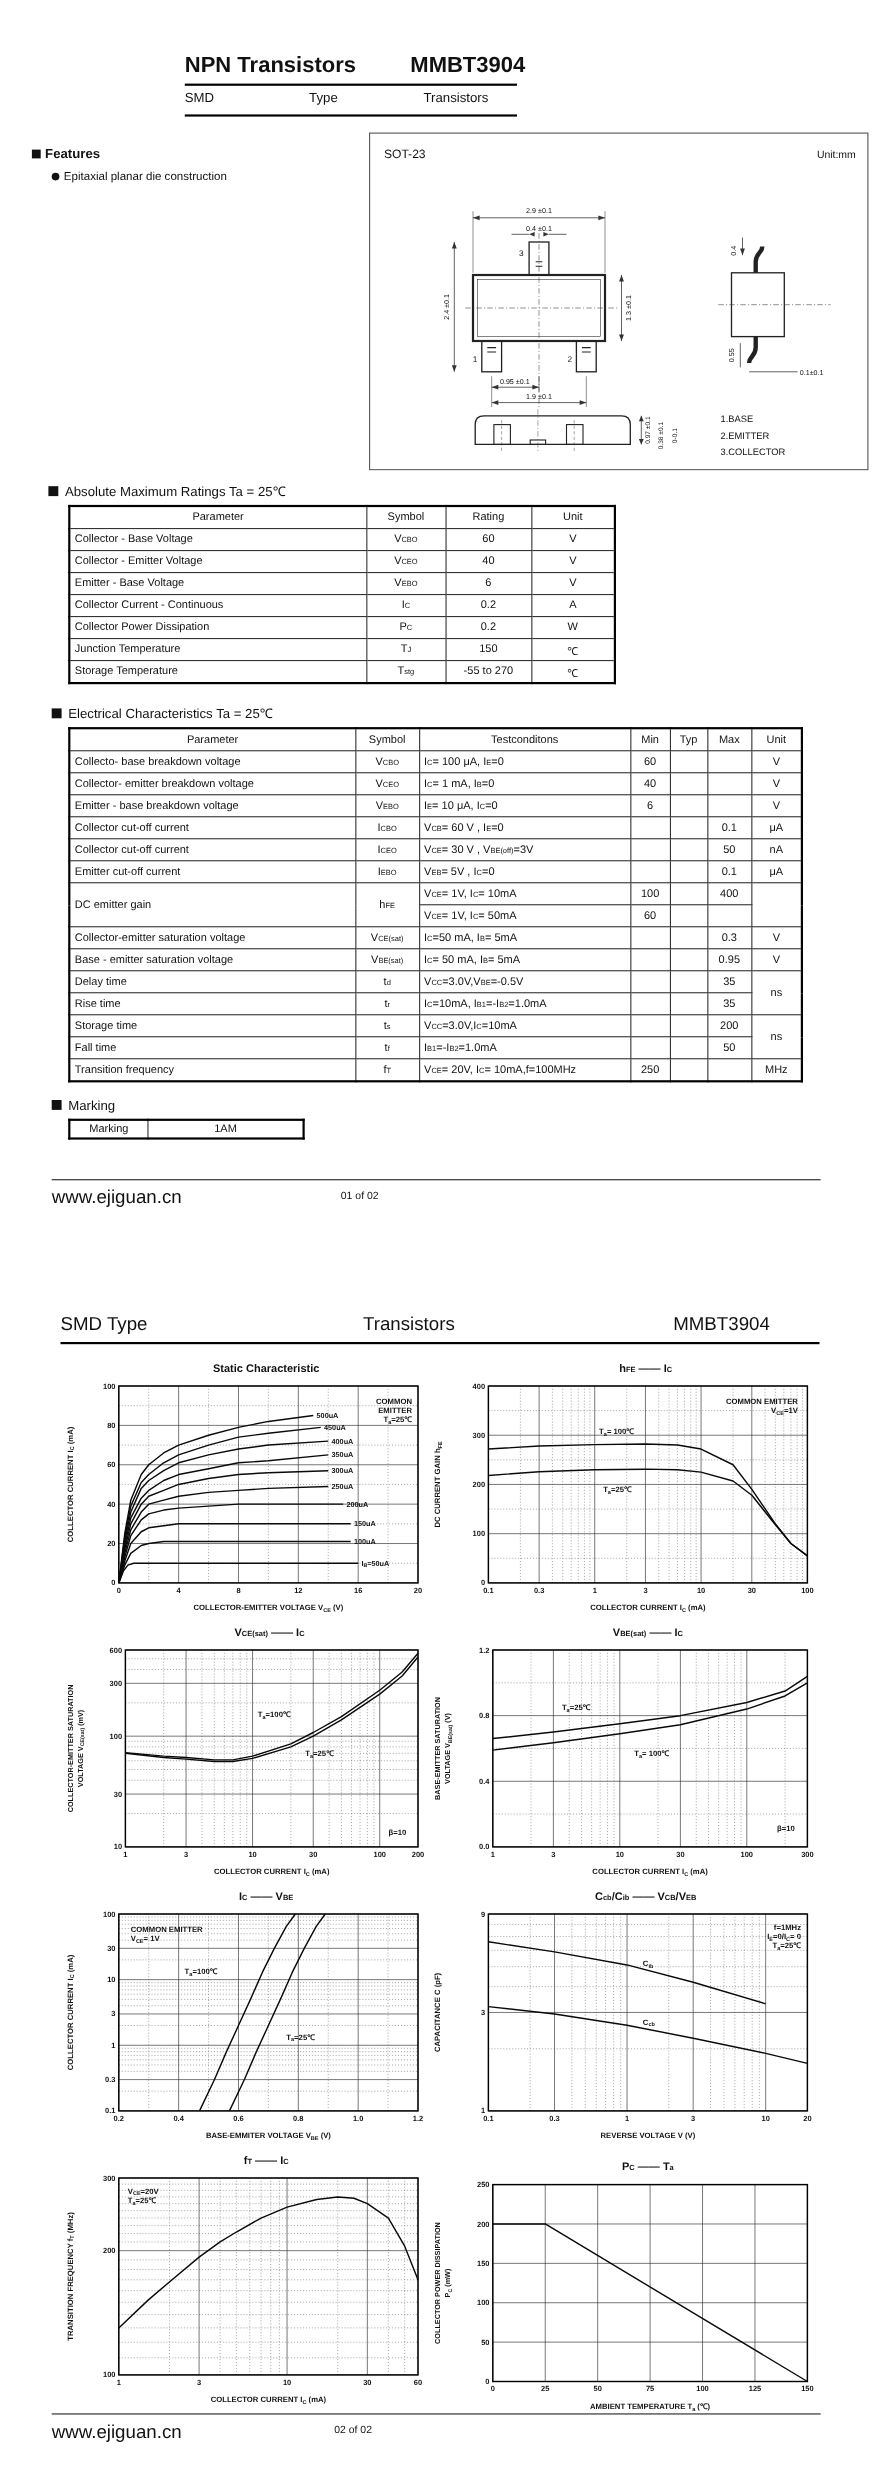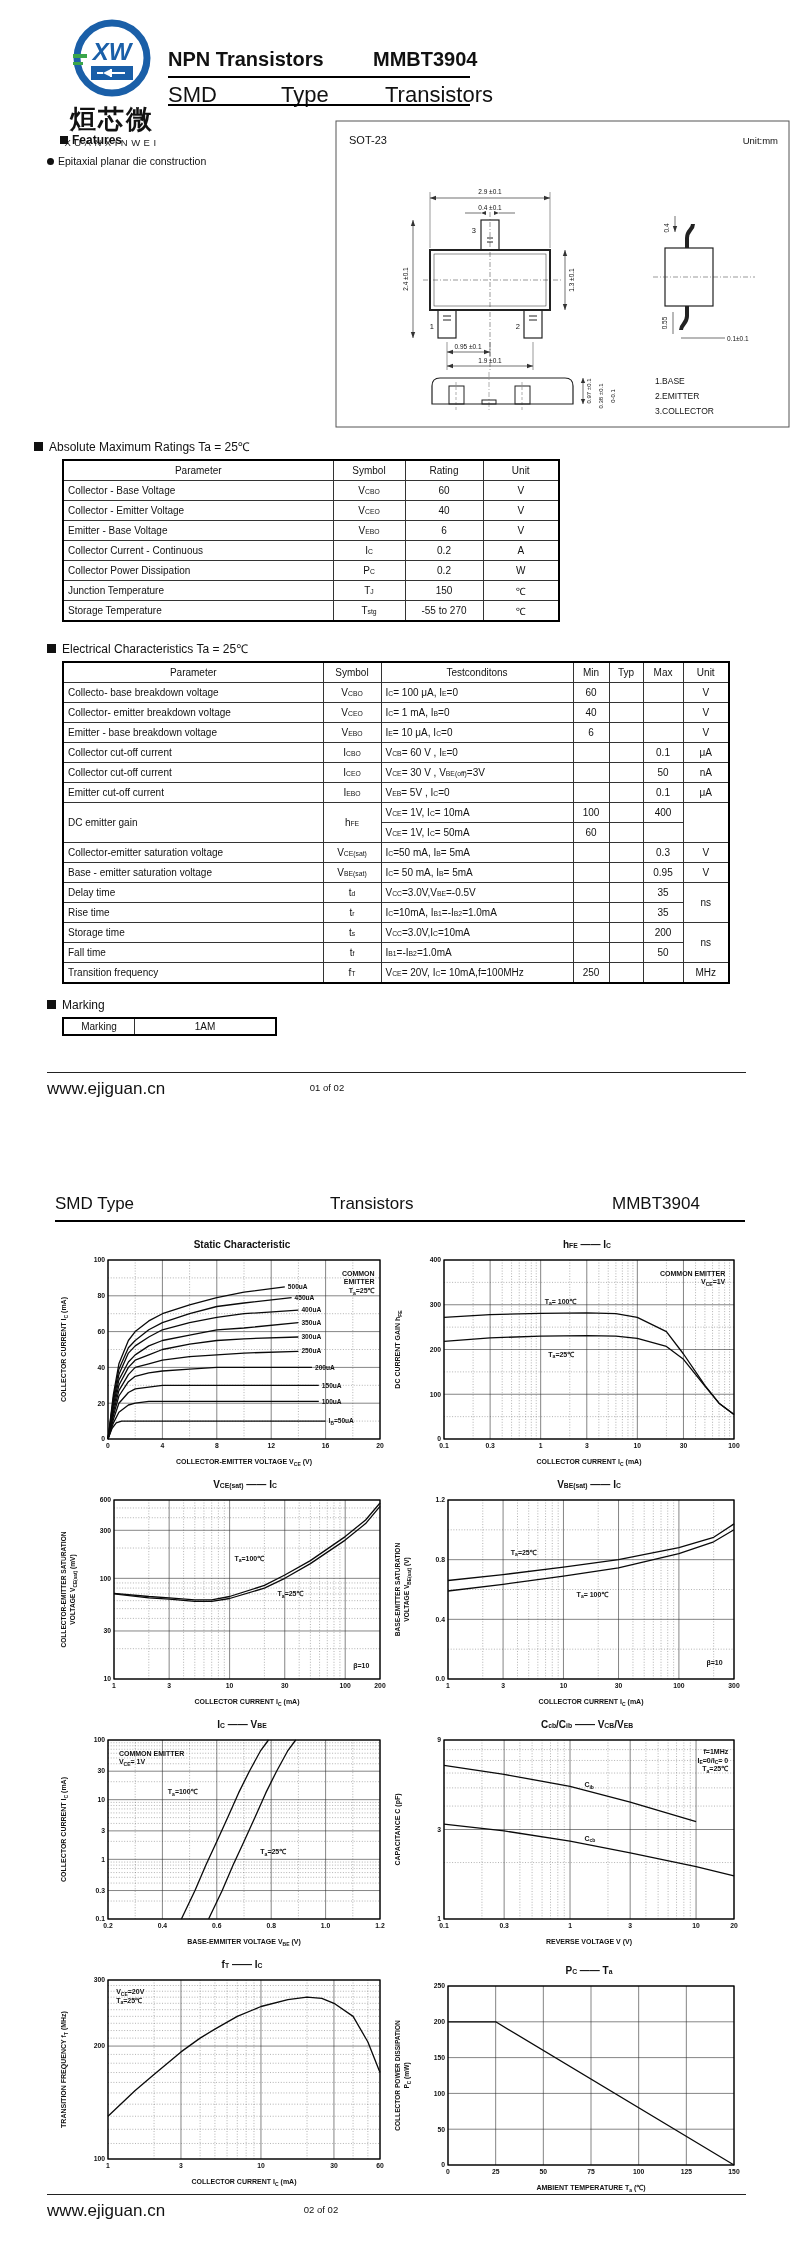--- a/index.html
+++ b/index.html
@@ -6,21 +6,21 @@
   body{font-family:"Liberation Sans",sans-serif;color:#111;}
   .doc{width:793px;margin:0 auto;background:#fff;}
   .sheet{position:relative;width:793px;height:1122px;background:#fff;overflow:hidden;}
   .abs{position:absolute;}
   sub{font-size:68%;vertical-align:-6%;line-height:0;}
 
   
   .logo-zh{font-size:26px;font-weight:700;letter-spacing:2px;}
   .logo-en{font-size:9.5px;letter-spacing:3.5px;color:#222;}
   .t-main{font-size:20px;font-weight:700;}
-  .t-sub{font-size:22px;}
+  .t-sub{font-size:12px;}
   .rule2{border-top:2px solid #000;}
   .feat-head{font-size:12px;font-weight:700;}
   .feat-item{font-size:10.5px;}
   .sq{display:inline-block;width:8px;height:8px;background:#111;margin-right:4px;}
   .dot{display:inline-block;width:7px;height:7px;background:#111;border-radius:50%;margin-right:4px;}
   .sec-head{font-size:12px;font-weight:400;}
   .sec-head .sq{width:9px;height:9px;margin-right:6px;}
 
   table.ds{border-collapse:collapse;table-layout:fixed;}
   table.ds td,table.ds th{border:1px solid #333;font-size:10px;font-weight:400;
@@ -40,45 +40,30 @@
   .chart-title{font-size:10px;font-weight:700;text-align:center;height:15px;line-height:14px;}
   svg text{font-family:"Liberation Sans",sans-serif;}
 </style>
 </head>
 <body>
 
 <div class="doc">
 
   <div class="sheet">
 
-    <div class="abs" style="left:52px;top:18px;width:120px;text-align:center;">
-      <svg width="86" height="80" viewBox="0 0 86 80">
-        <circle cx="43" cy="40" r="35" fill="none" stroke="#1a5fa8" stroke-width="7"></circle>
-        <rect x="4" y="36" width="14" height="4" fill="#3aa54a"></rect>
-        <rect x="4" y="44" width="10" height="3" fill="#3aa54a"></rect>
-        <text x="43" y="42" text-anchor="middle" font-size="24" font-style="italic" font-weight="700" fill="#1a5fa8">XW</text>
-        <rect x="22" y="48" width="42" height="14" fill="#1a5fa8"></rect>
-        <path d="M34 55 l8 -4 v8 z" fill="#fff"></path>
-          <line x1="42" y1="51" x2="42" y2="59" stroke="#fff" stroke-width="2"></line>
-          <line x1="28" y1="55" x2="34" y2="55" stroke="#fff" stroke-width="2"></line>
-          <line x1="42" y1="55" x2="56" y2="55" stroke="#fff" stroke-width="2"></line>
-      </svg>
-      <div class="logo-zh">烜芯微</div>
-      <div class="logo-en">XUANXINWEI</div>
-    </div>
 
     <div class="abs t-main" style="left:168px;top:48px;">NPN Transistors</div>
     <div class="abs t-main" style="left:373px;top:48px;">MMBT3904</div>
     <div class="abs rule2" style="left:168px;top:76px;width:302px;"></div>
     <div class="abs t-sub" style="left:168px;top:82px;">SMD</div>
     <div class="abs t-sub" style="left:281px;top:82px;">Type</div>
     <div class="abs t-sub" style="left:385px;top:82px;">Transistors</div>
     <div class="abs rule2" style="left:168px;top:104px;width:302px;"></div>
 
-    <div class="abs feat-head" style="left:60px;top:133px;"><span class="sq"></span><span>Features</span></div>
+    <div class="abs feat-head" style="left:29px;top:133px;"><span class="sq"></span><span>Features</span></div>
     <div class="abs feat-item" style="left:47px;top:155px;"><span class="dot"></span><span>Epitaxial planar die construction</span></div>
 
     <svg class="abs" style="left:335px;top:120px;" width="455" height="308" viewBox="0 0 455 308">
       <rect x="1" y="1" width="453" height="306" fill="none" stroke="#555" stroke-width="1"></rect>
       <text x="14" y="24" font-size="11" fill="#111">SOT-23</text>
       <text x="443" y="24" font-size="9.5" text-anchor="end" fill="#111">Unit:mm</text>
 
       <rect x="95" y="130" width="120" height="60" fill="none" stroke="#222" stroke-width="2"></rect>
       <rect x="99" y="134" width="112" height="52" fill="none" stroke="#222" stroke-width="0.5"></rect>
       <rect x="146" y="100" width="18" height="30" fill="none" stroke="#222" stroke-width="1.2"></rect>
@@ -157,21 +142,21 @@
         <path d="M248 284 l-2.2 -5 h4.4 z" fill="#333"></path>
       <text x="256" y="271" font-size="6" text-anchor="middle" fill="#111" transform="rotate(-90 256 271)">0.97 ±0.1</text>
       <text x="268" y="276" font-size="6" text-anchor="middle" fill="#111" transform="rotate(-90 268 276)">0.38 ±0.1</text>
       <text x="280" y="276" font-size="6" text-anchor="middle" fill="#111" transform="rotate(-90 280 276)">0-0.1</text>
 
       <text x="320" y="264" font-size="8.5" fill="#111">1.BASE</text>
       <text x="320" y="279" font-size="8.5" fill="#111">2.EMITTER</text>
       <text x="320" y="294" font-size="8.5" fill="#111">3.COLLECTOR</text>
     </svg>
 
-    <div class="abs sec-head" style="left:34px;top:438px;"><span class="sq"></span><span>Absolute Maximum Ratings Ta = 25℃</span></div>
+    <div class="abs sec-head" style="left:44px;top:438px;"><span class="sq"></span><span>Absolute Maximum Ratings Ta = 25℃</span></div>
     <table class="ds abs" id="abs-table" style="left:62px;top:459px;width:496px;">
       <colgroup>
           <col style="width:270px">
           <col style="width:72px">
           <col style="width:78px">
           <col style="width:76px">
         </colgroup>
       <tbody>
           <tr>
             <td class="c">Parameter</td>

